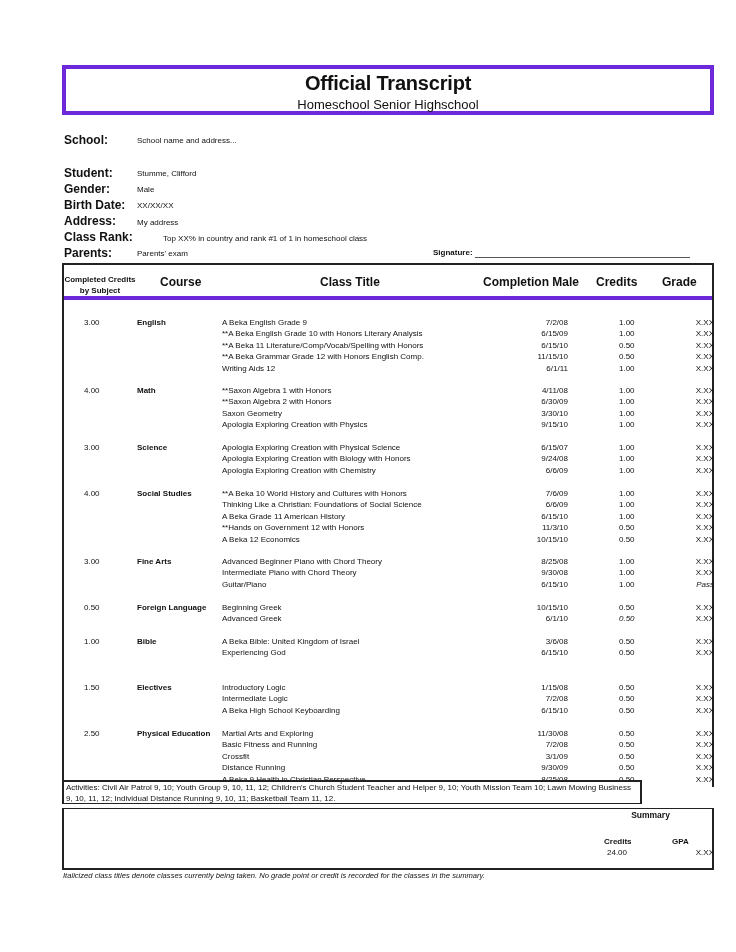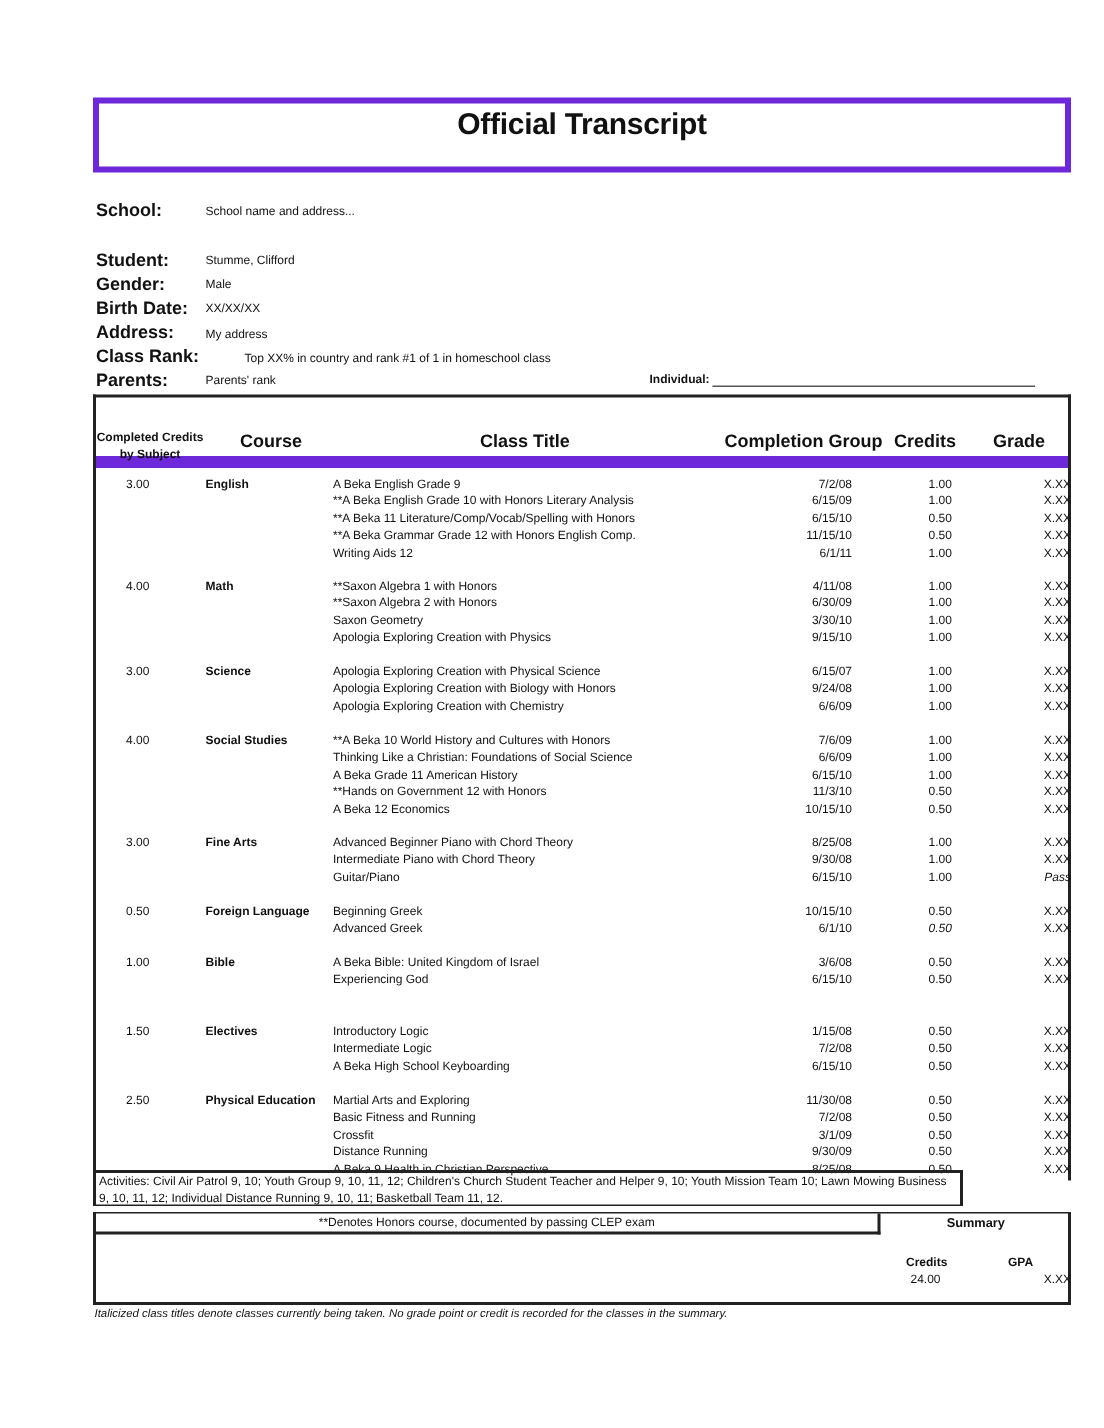--- a/index.html
+++ b/index.html
@@ -17,21 +17,21 @@
   .info .lbl { position: absolute; left: 0; font-size: 12px; font-weight: bold; white-space: nowrap; }
   .info .val { position: absolute; left: 73px; font-size: 8px; white-space: nowrap; }
 
   .signature { position: absolute; left: 433px; top: 248px; font-size: 8px; font-weight: bold; }
   .sig-line { position: absolute; left: 475px; top: 257px; width: 215px; border-bottom: 1px solid #555; }
 
   .table-box {
     position: absolute; left: 62px; top: 263px; width: 652px; height: 524px;
     border: 2px solid #222; border-bottom: none;
   }
-  .thead { position: absolute; left: 0; top: 12px; width: 100%; height: 35px; border-bottom: 8px solid #6d28d9; }
+  .thead { position: absolute; left: 0; top: 0; width: 100%; height: 35px; border-bottom: 4px solid #6d28d9; }
   .th { position: absolute; font-weight: bold; white-space: nowrap; }
   .th-small { font-size: 8px; text-align: center; line-height: 11px; left: 0; top: 9px; width: 72px; }
   .th-big { font-size: 12px; top: 10px; }
 
   .row { position: absolute; font-size: 8px; line-height: 11.4px; }
   .c-credits { position: absolute; left: 20px; width: 30px; text-align: left; }
   .c-course { position: absolute; left: 73px; font-weight: bold; white-space: nowrap; }
   .c-title { position: absolute; left: 158px; white-space: nowrap; }
   .c-date { position: absolute; left: 440px; width: 64px; text-align: right; }
   .c-cred { position: absolute; left: 555px; width: 30px; text-align: left; }
@@ -62,20 +62,21 @@
   .sum-credits-val { position: absolute; left: 543px; top: 39px; font-size: 8px; }
   .sum-gpa-val { position: absolute; left: 620px; top: 39px; width: 30px; text-align: right; font-size: 8px; }
 
   .footnote { position: absolute; left: 63px; top: 871px; font-size: 7.6px; font-style: italic; white-space: nowrap; }
 </style>
 </head>
 <body>
 
 <div class="title-box">
   <div class="title-main">Official Transcript</div>
+  <div class="title-sub">Homeschool Senior Highschool</div>
 </div>
 
 <div class="info" style="top:133px;">
   <span class="lbl">School:</span>
   <span class="val" style="top:3px;">School name and address...</span>
 </div>
 <div class="info" style="top:166px;">
   <span class="lbl">Student:</span>
   <span class="val" style="top:3px;">Stumme, Clifford</span>
 </div>
@@ -90,35 +91,35 @@
 <div class="info" style="top:214px;">
   <span class="lbl">Address:</span>
   <span class="val" style="top:4px;">My address</span>
 </div>
 <div class="info" style="top:230px;">
   <span class="lbl">Class Rank:</span>
   <span class="val" style="top:4px; left:75px;margin-left:24px;">Top XX% in country and rank #1 of 1 in homeschool class</span>
 </div>
 <div class="info" style="top:246px;">
   <span class="lbl">Parents:</span>
-  <span class="val" style="top:3px;">Parents' rank</span>
-</div>
-
-<div class="signature">Individual:</div>
+  <span class="val" style="top:3px;">Parents' exam</span>
+</div>
+
+<div class="signature">Signature:</div>
 <div class="sig-line"></div>
 
 <div class="table-box">
   <div class="thead">
     <div class="th th-small">
       <div>Completed Credits</div>
       <div>by Subject</div>
     </div>
     <div class="th th-big" style="left:96px;">Course</div>
     <div class="th th-big" style="left:256px;">Class Title</div>
-    <div class="th th-big" style="left:419px;">Completion Group</div>
+    <div class="th th-big" style="left:419px;">Completion Male</div>
     <div class="th th-big" style="left:532px;">Credits</div>
     <div class="th th-big" style="left:598px;">Grade</div>
   </div>
 
   <div class="row" style="top:52px; left:0; width:100%;">
     <div class="c-credits">3.00</div>
     <div class="c-course">English</div>
     <div class="c-title">
       <div class="line">A Beka English Grade 9</div>
       <div class="line">**A Beka English Grade 10 with Honors Literary Analysis</div>
@@ -358,21 +359,20 @@
       <div class="line">X.XX</div>
       <div class="line">X.XX</div>
       <div class="line">X.XX</div>
     </div>
   </div>
 </div>
 
 <div class="activities">Activities:  Civil Air Patrol 9, 10; Youth Group 9, 10, 11, 12; Children's Church Student Teacher and Helper 9, 10; Youth Mission Team 10; Lawn Mowing Business 9, 10, 11, 12; Individual Distance Running 9, 10, 11; Basketball Team 11, 12.</div>
 
 <div class="bottom-box">
-  <div class="honors-note">**Denotes Honors course, documented by passing CLEP exam</div>
   <div class="summary-title">Summary</div>
   <div class="sum-credits-lbl">Credits</div>
   <div class="sum-gpa-lbl">GPA</div>
   <div class="sum-credits-val">24.00</div>
   <div class="sum-gpa-val">X.XX</div>
 </div>
 
 <div class="footnote">Italicized class titles denote classes currently being taken.  No grade point or credit is recorded for the classes in the summary.</div>
 
 </body></html>

